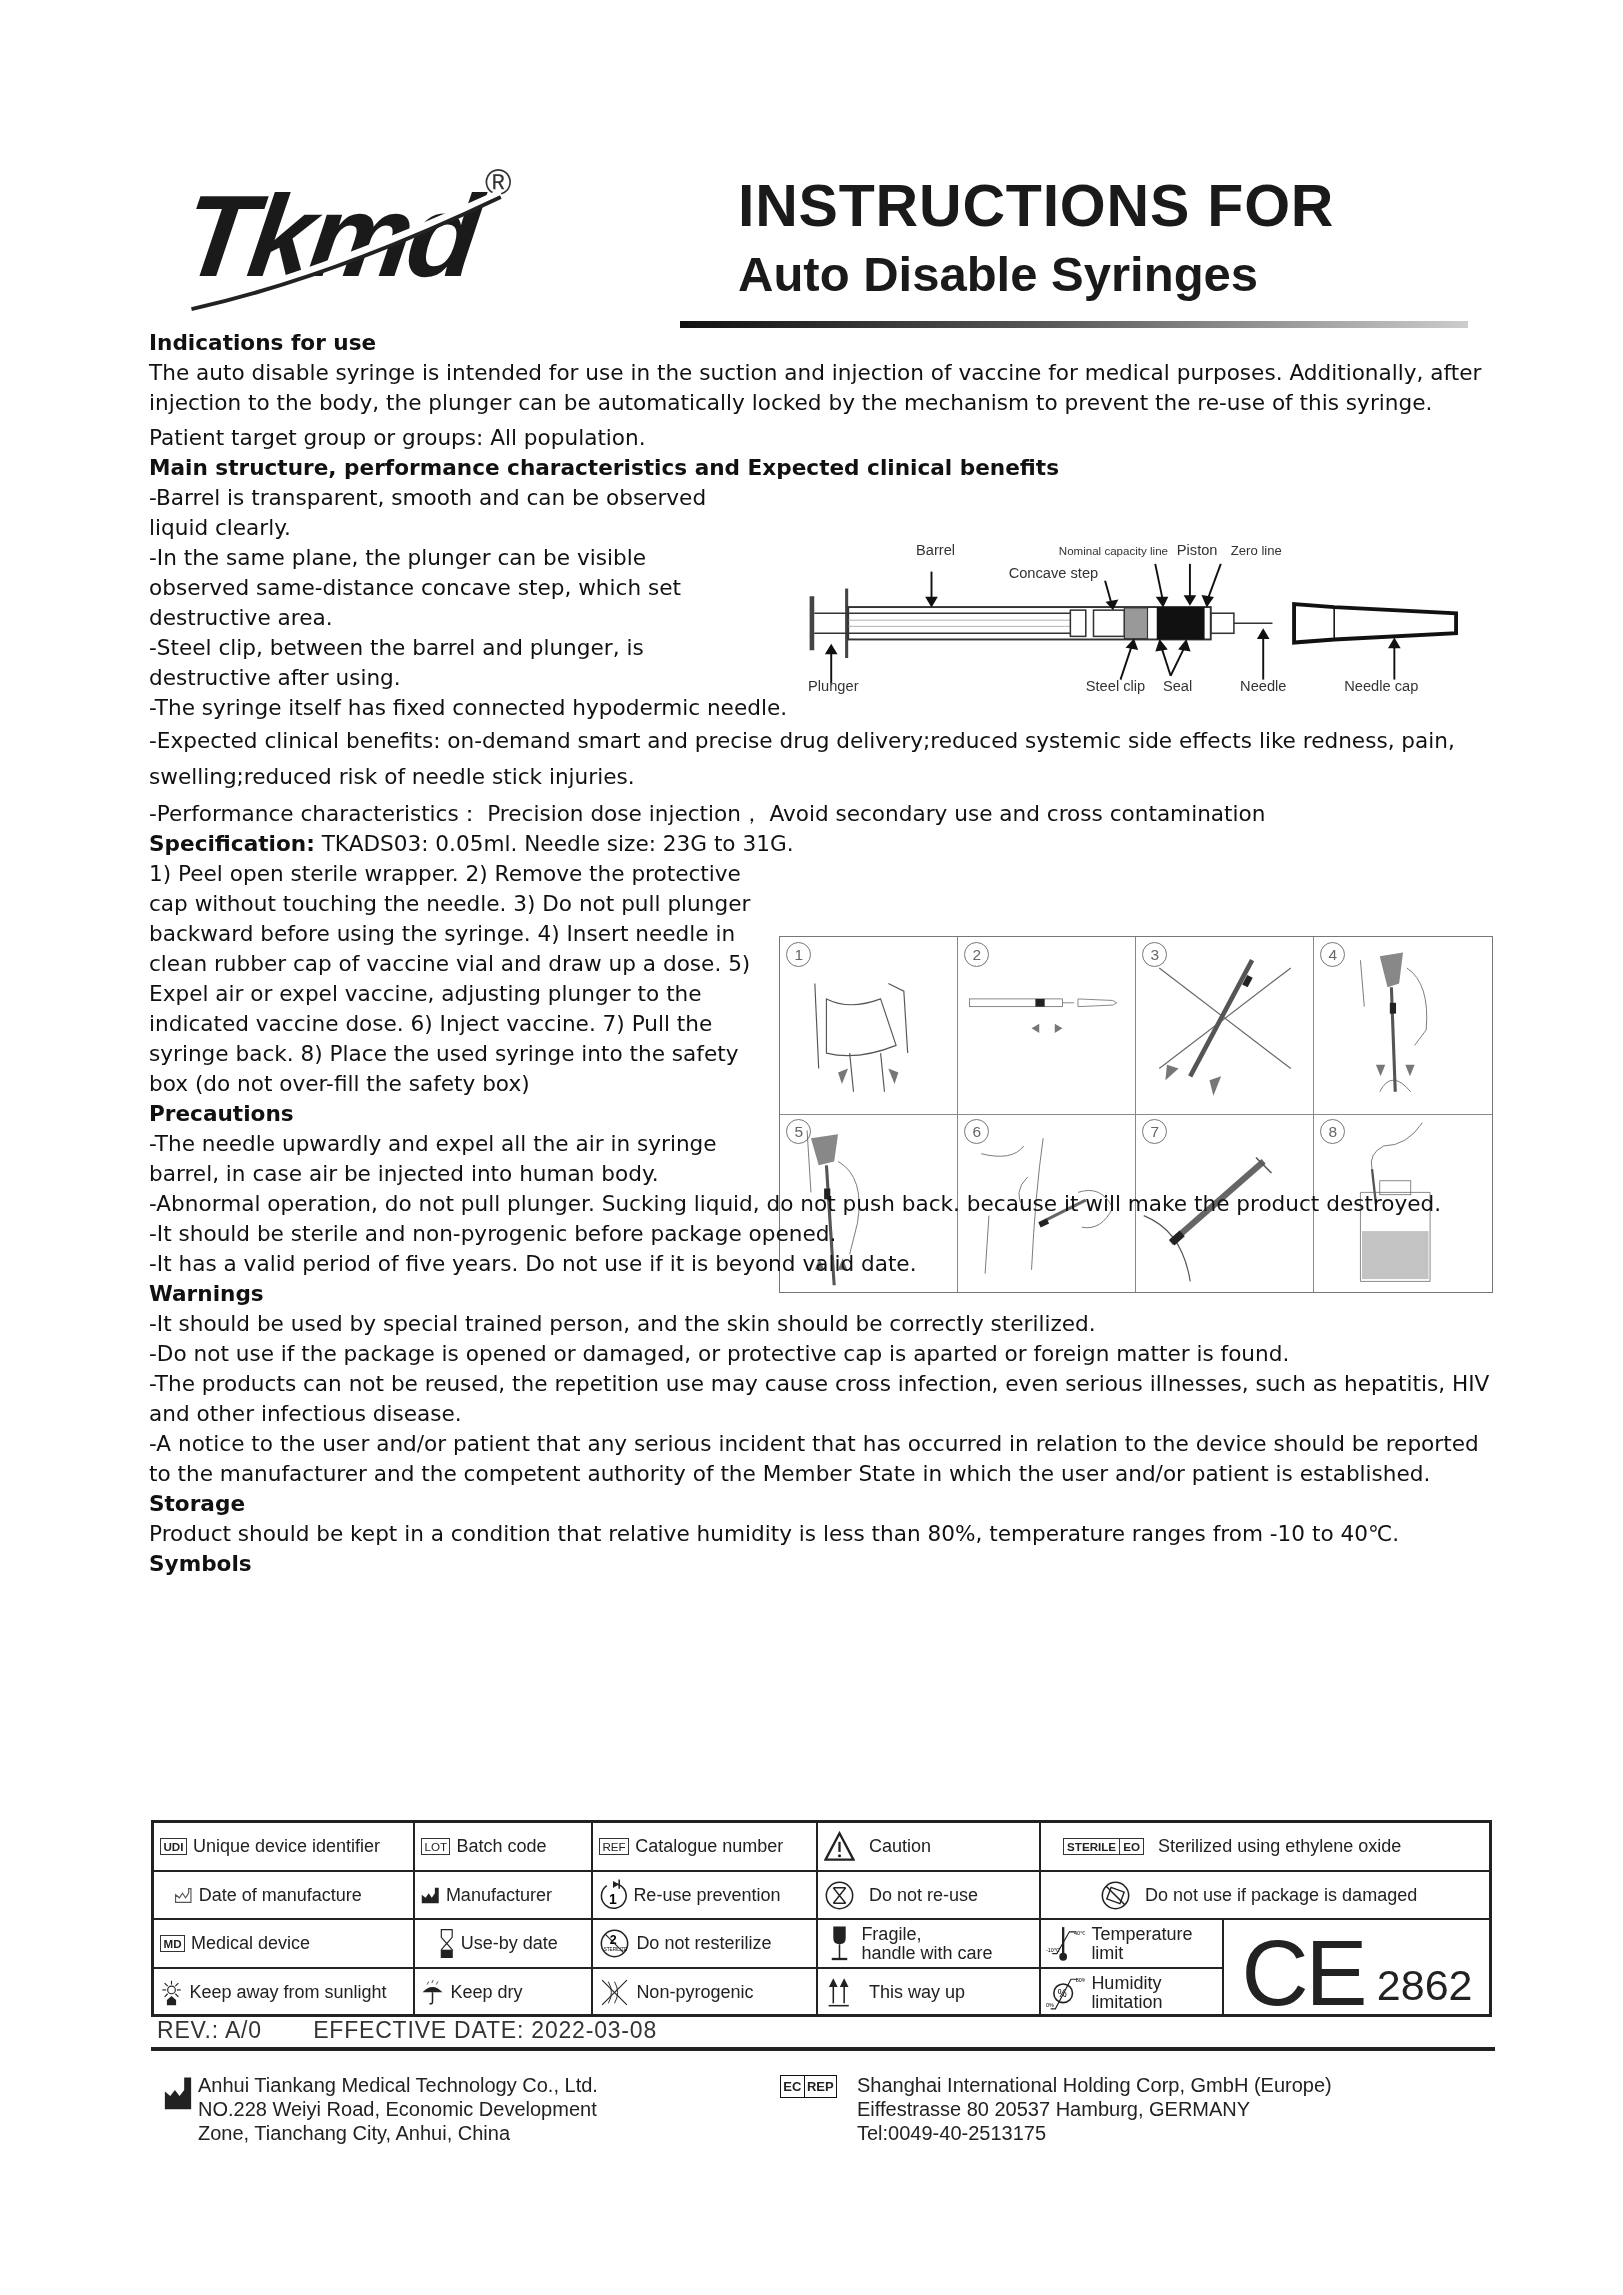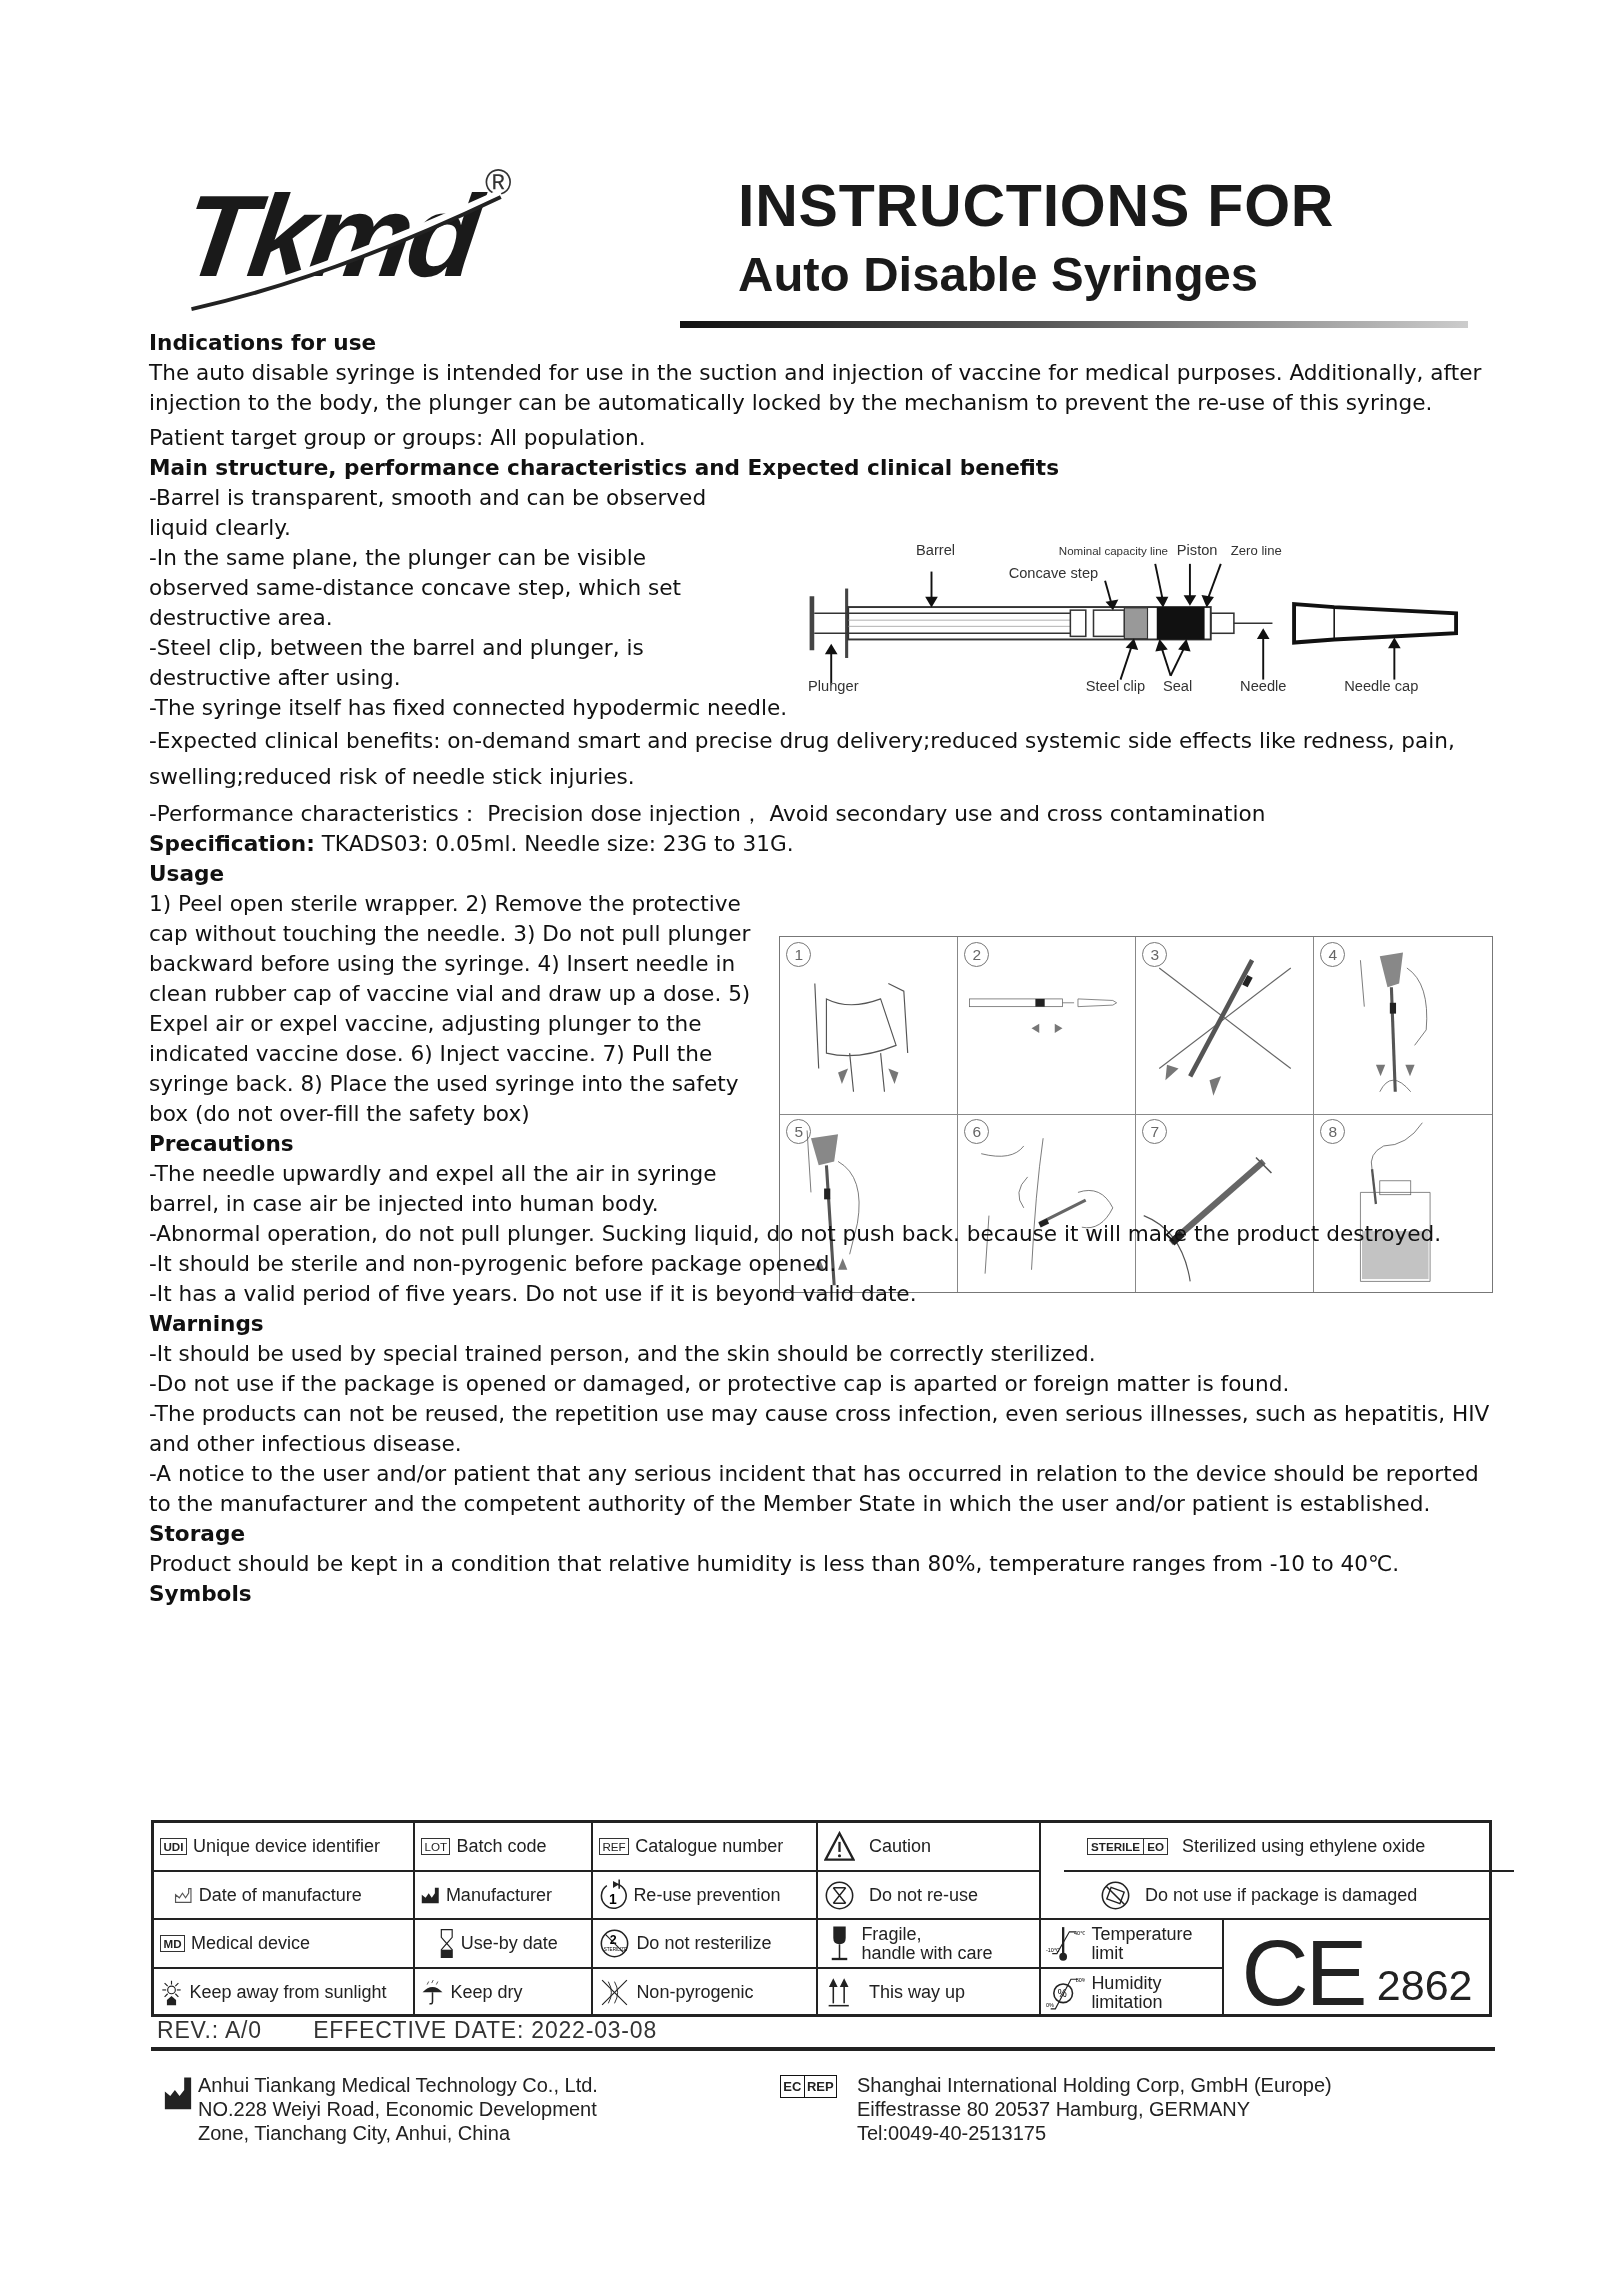--- a/index.html
+++ b/index.html
@@ -211,21 +211,20 @@
   <p>The auto disable syringe is intended for use in the suction and injection of vaccine for medical purposes. Additionally, after injection to the body, the plunger can be automatically locked by the mechanism to prevent the re-use of this syringe.</p>
   <p class="gap">Patient target group or groups: All population.</p>
   <p class="h">Main structure, performance characteristics and Expected clinical benefits</p>
   <p class="narrow">-Barrel is transparent, smooth and can be observed liquid clearly.</p>
   <p class="narrow">-In the same plane, the plunger can be visible observed same-distance concave step, which set destructive area.</p>
   <p class="narrow">-Steel clip, between the barrel and plunger, is destructive after using.</p>
   <p>-The syringe itself has fixed connected hypodermic needle.</p>
   <p style="line-height:36px">-Expected clinical benefits: on-demand smart and precise drug delivery;reduced systemic side effects like redness, pain, swelling;reduced risk of needle stick injuries.</p>
   <p class="gap">-Performance characteristics： Precision dose injection， Avoid secondary use and cross contamination</p>
   <p><span class="h">Specification:</span><span> TKADS03: 0.05ml. Needle size: 23G to 31G.</span></p>
-  <p class="h">Usage</p>
   <p class="narrow2">1) Peel open sterile wrapper. 2) Remove the protective cap without touching the needle. 3) Do not pull plunger backward before using the syringe. 4) Insert needle in clean rubber cap of vaccine vial and draw up a dose. 5) Expel air or expel vaccine, adjusting plunger to the indicated vaccine dose. 6) Inject vaccine. 7) Pull the syringe back. 8) Place the used syringe into the safety box (do not over-fill the safety box)</p>
   <p class="h">Precautions</p>
   <p class="narrow">-The needle upwardly and expel all the air in syringe barrel, in case air be injected into human body.</p>
   <p>-Abnormal operation, do not pull plunger. Sucking liquid, do not push back. because it will make the product destroyed.</p>
   <p>-It should be sterile and non-pyrogenic before package opened.</p>
   <p>-It has a valid period of five years. Do not use if it is beyond valid date.</p>
   <p class="h">Warnings</p>
   <p>-It should be used by special trained person, and the skin should be correctly sterilized.</p>
   <p>-Do not use if the package is opened or damaged, or protective cap is aparted or foreign matter is found.</p>
   <p>-The products can not be reused, the repetition use may cause cross infection, even serious illnesses, such as hepatitis, HIV and other infectious disease.</p>
@@ -252,21 +251,21 @@
   <div class="cell" style="left:664px;top:0;width:223px;height:49px">
     <span class="ic">
         <svg width="31" height="31" viewBox="0 0 40 40">
           <polygon points="20,3 38,37 2,37" fill="none" stroke="#222" stroke-width="3"></polygon>
           <line x1="20" y1="14" x2="20" y2="27" stroke="#222" stroke-width="3"></line>
           <circle cx="20" cy="32" r="2" fill="#222"></circle>
         </svg>
       </span>
     <span style="margin-left:7.7px">Caution</span>
   </div>
-  <div class="cell" style="left:910px;top:0;width:450px;height:49px;border-right:none;padding-left:23px;gap:14px">
+  <div class="cell" style="left:886px;top:0;width:450px;height:49px;border-right:none;padding-left:23px;gap:14px">
     <span class="sym-box" style="display:flex;padding:0">
         <span style="padding:0 3.1px">STERILE</span>
         <span style="padding:0 3.1px;border-left:1.2px solid #333">EO</span>
       </span>
     <span>Sterilized using ethylene oxide</span>
   </div>
 
   <div class="cell" style="left:0;top:49px;width:261px;height:48px;padding-left:20px">
     <span class="ic">
         <svg width="18.5" height="17" viewBox="0 0 24 22">

